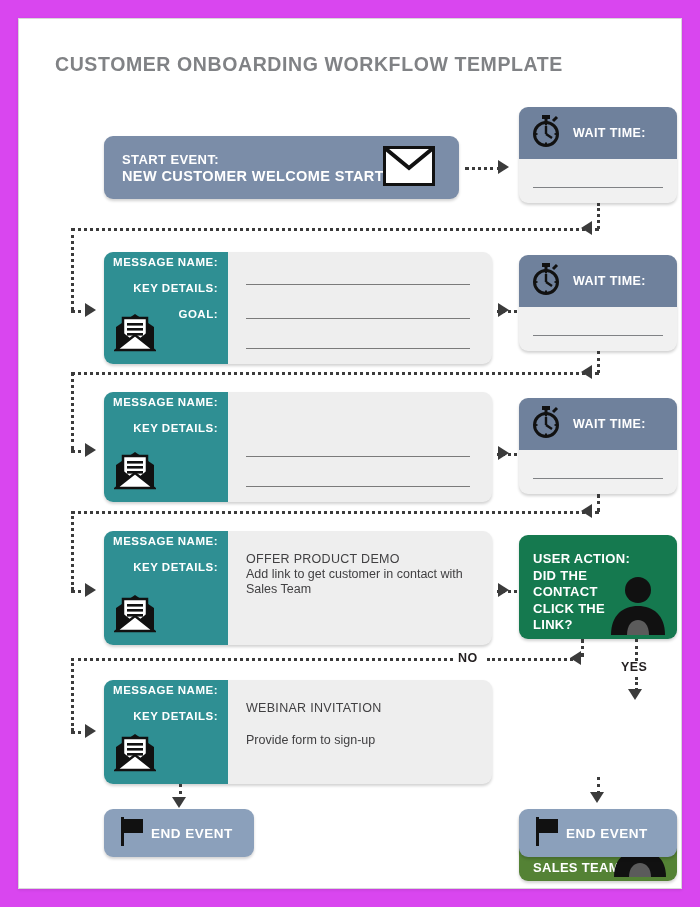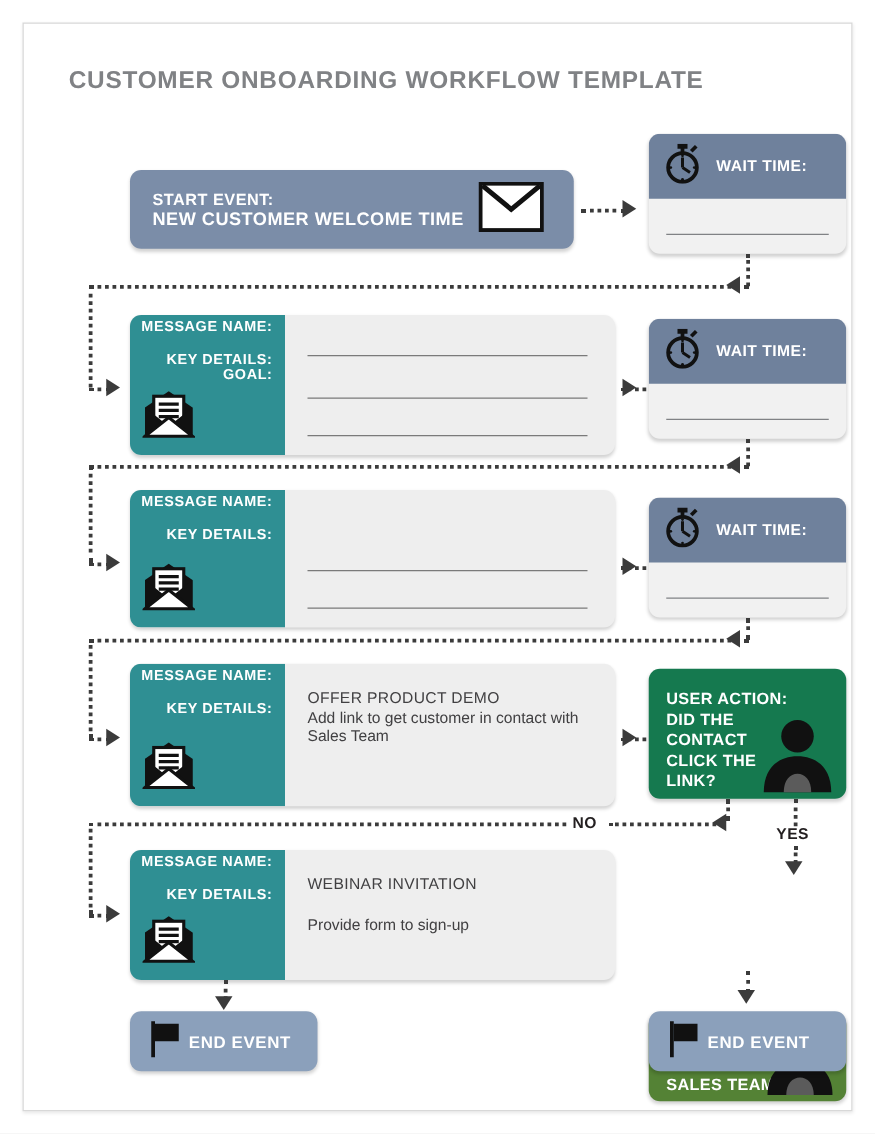--- a/index.html
+++ b/index.html
@@ -8,21 +8,21 @@
     width: 700px;
     height: 907px;
     background: #e9e9e9;
     font-family: "Liberation Sans", sans-serif;
   }
 
   .page {
     position: relative;
     width: 700px;
     height: 907px;
-    background: #ffffff;
+    background: #d946ef;
     overflow: hidden;
   }
 
   .card {
     position: absolute;
     left: 18px;
     top: 18px;
     width: 664px;
     height: 871px;
     background: #ffffff;
@@ -228,21 +228,21 @@
 <body>
 
 <div class="page">
   <div class="card">
 
     <div class="title">CUSTOMER ONBOARDING WORKFLOW TEMPLATE</div>
 
     <div class="node slate-bar" style="left:85px; top:117px; width:355px; height:63px;">
       <div class="start-text">
         <span>START EVENT:</span>
-        <span class="l2">NEW CUSTOMER WELCOME TIME</span>
+        <span class="l2">NEW CUSTOMER WELCOME START</span>
       </div>
       <span class="start-icon">
         <svg width="52" height="40" viewBox="0 0 52 40">
           <rect x="1" y="1" width="50" height="38" fill="#ffffff" stroke="#111111" stroke-width="4"></rect>
           <path d="M3 3 L26 22 L49 3" fill="none" stroke="#111111" stroke-width="4"></path>
         </svg>
       </span>
     </div>
 
     <div class="dh" style="left:446px; top:148px; width:36px;"></div>
@@ -277,21 +277,21 @@
     <div class="arrow arrow-l" style="left:562px; top:202px;"></div>
     <div class="dv" style="left:52px; top:209px; height:82px;"></div>
     <div class="dh" style="left:52px; top:291px; width:18px;"></div>
     <div class="arrow arrow-r" style="left:66px; top:284px;"></div>
 
     <div class="node msg" style="left:85px; top:233px; width:388px; height:112px;">
       <div class="msg-left">
         <div class="msg-labels">
           <span>MESSAGE NAME:</span>
           <span style="margin-top:14px;">KEY  DETAILS:</span>
-          <span style="">GOAL:</span>
+          <span style="margin-top:14px;">GOAL:</span>
         </div>
         <span class="msg-envelope">
           <svg width="42" height="40" viewBox="0 0 42 40">
             <path d="M21 2 L40 15 L40 38 L2 38 L2 15 Z" fill="#111"></path>
             <rect x="9" y="6" width="24" height="22" fill="#fff" stroke="#111" stroke-width="2.5"></rect>
             <rect x="13" y="11" width="16" height="2.6" fill="#111"></rect>
             <rect x="13" y="16" width="16" height="2.6" fill="#111"></rect>
             <rect x="13" y="21" width="16" height="2.6" fill="#111"></rect>
             <path d="M2 15 L21 30 L40 15 L40 38 L2 38 Z" fill="#111"></path>
             <path d="M2 38 L21 23 L40 38 Z" fill="#fff" stroke="#111" stroke-width="2.5"></path>

